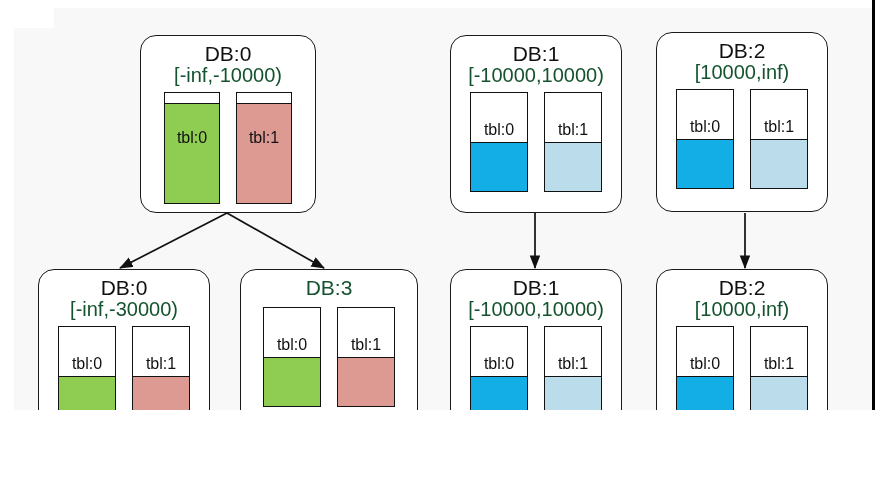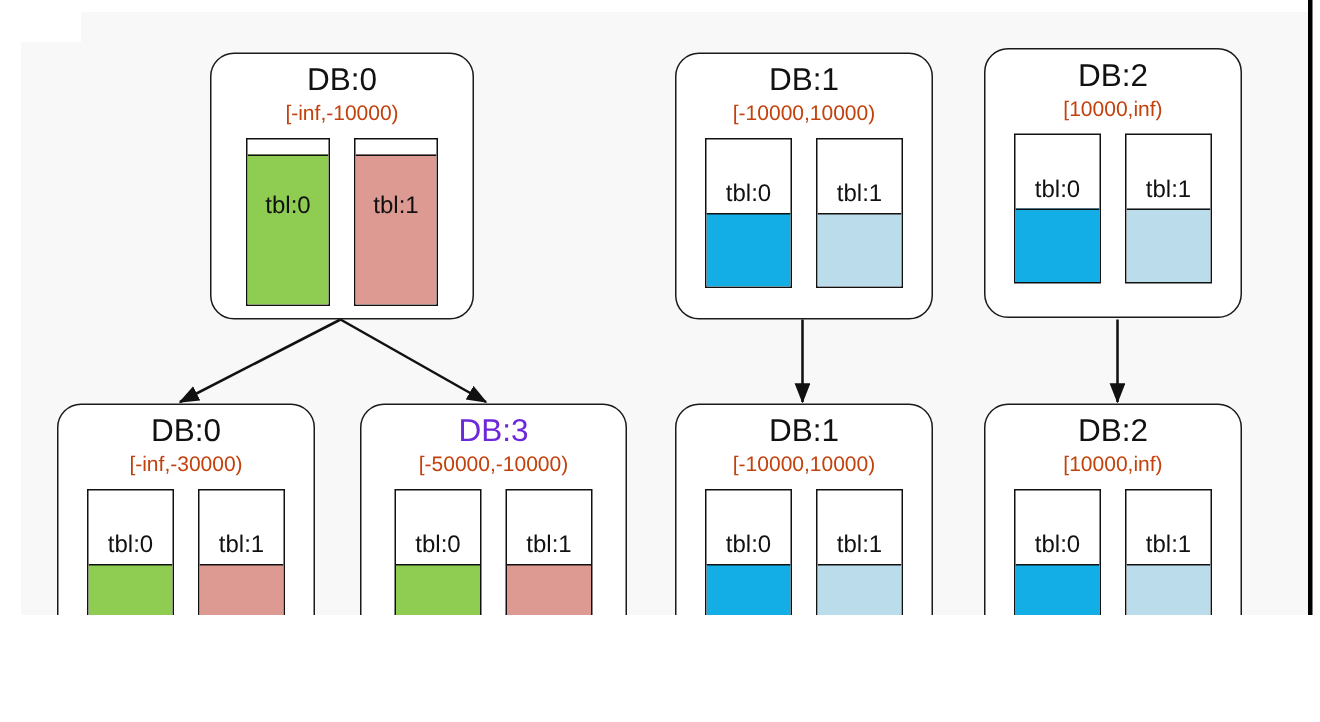--- a/index.html
+++ b/index.html
@@ -58,26 +58,26 @@
     border-radius: 16px;
   }
   .node-title {
     text-align: center;
     font-size: 21px;
     line-height: 24px;
     color: #111111;
     margin-top: 6px;
     white-space: nowrap;
   }
-  .node-title.accent { color: #6d28d9; }
+  .node-title.accent { color: #14532d; }
   .node-range {
     text-align: center;
-    font-size: 14px;
+    font-size: 20px;
     line-height: 19px;
-    color: #c2410c;
+    color: #14532d;
     white-space: nowrap;
   }
 
   
   .bars {
     display: flex;
     justify-content: center;
     gap: 16px;
     margin-top: 7px;
   }
@@ -199,21 +199,20 @@
       </div>
       <div class="bar">
         <div class="bar-fill" style="height:50%; background:#DC9A93;"></div>
         <div class="bar-label">tbl:1</div>
       </div>
     </div>
   </div>
 
   <div class="node small" style="left:240px; top:269px; width:178px; height:178px;">
     <div class="node-title accent">DB:3</div>
-    <div class="node-range">[-50000,-10000)</div>
     <div class="bars">
       <div class="bar">
         <div class="bar-fill" style="height:50%; background:#8ECC52;"></div>
         <div class="bar-label">tbl:0</div>
       </div>
       <div class="bar">
         <div class="bar-fill" style="height:50%; background:#DC9A93;"></div>
         <div class="bar-label">tbl:1</div>
       </div>
     </div>

